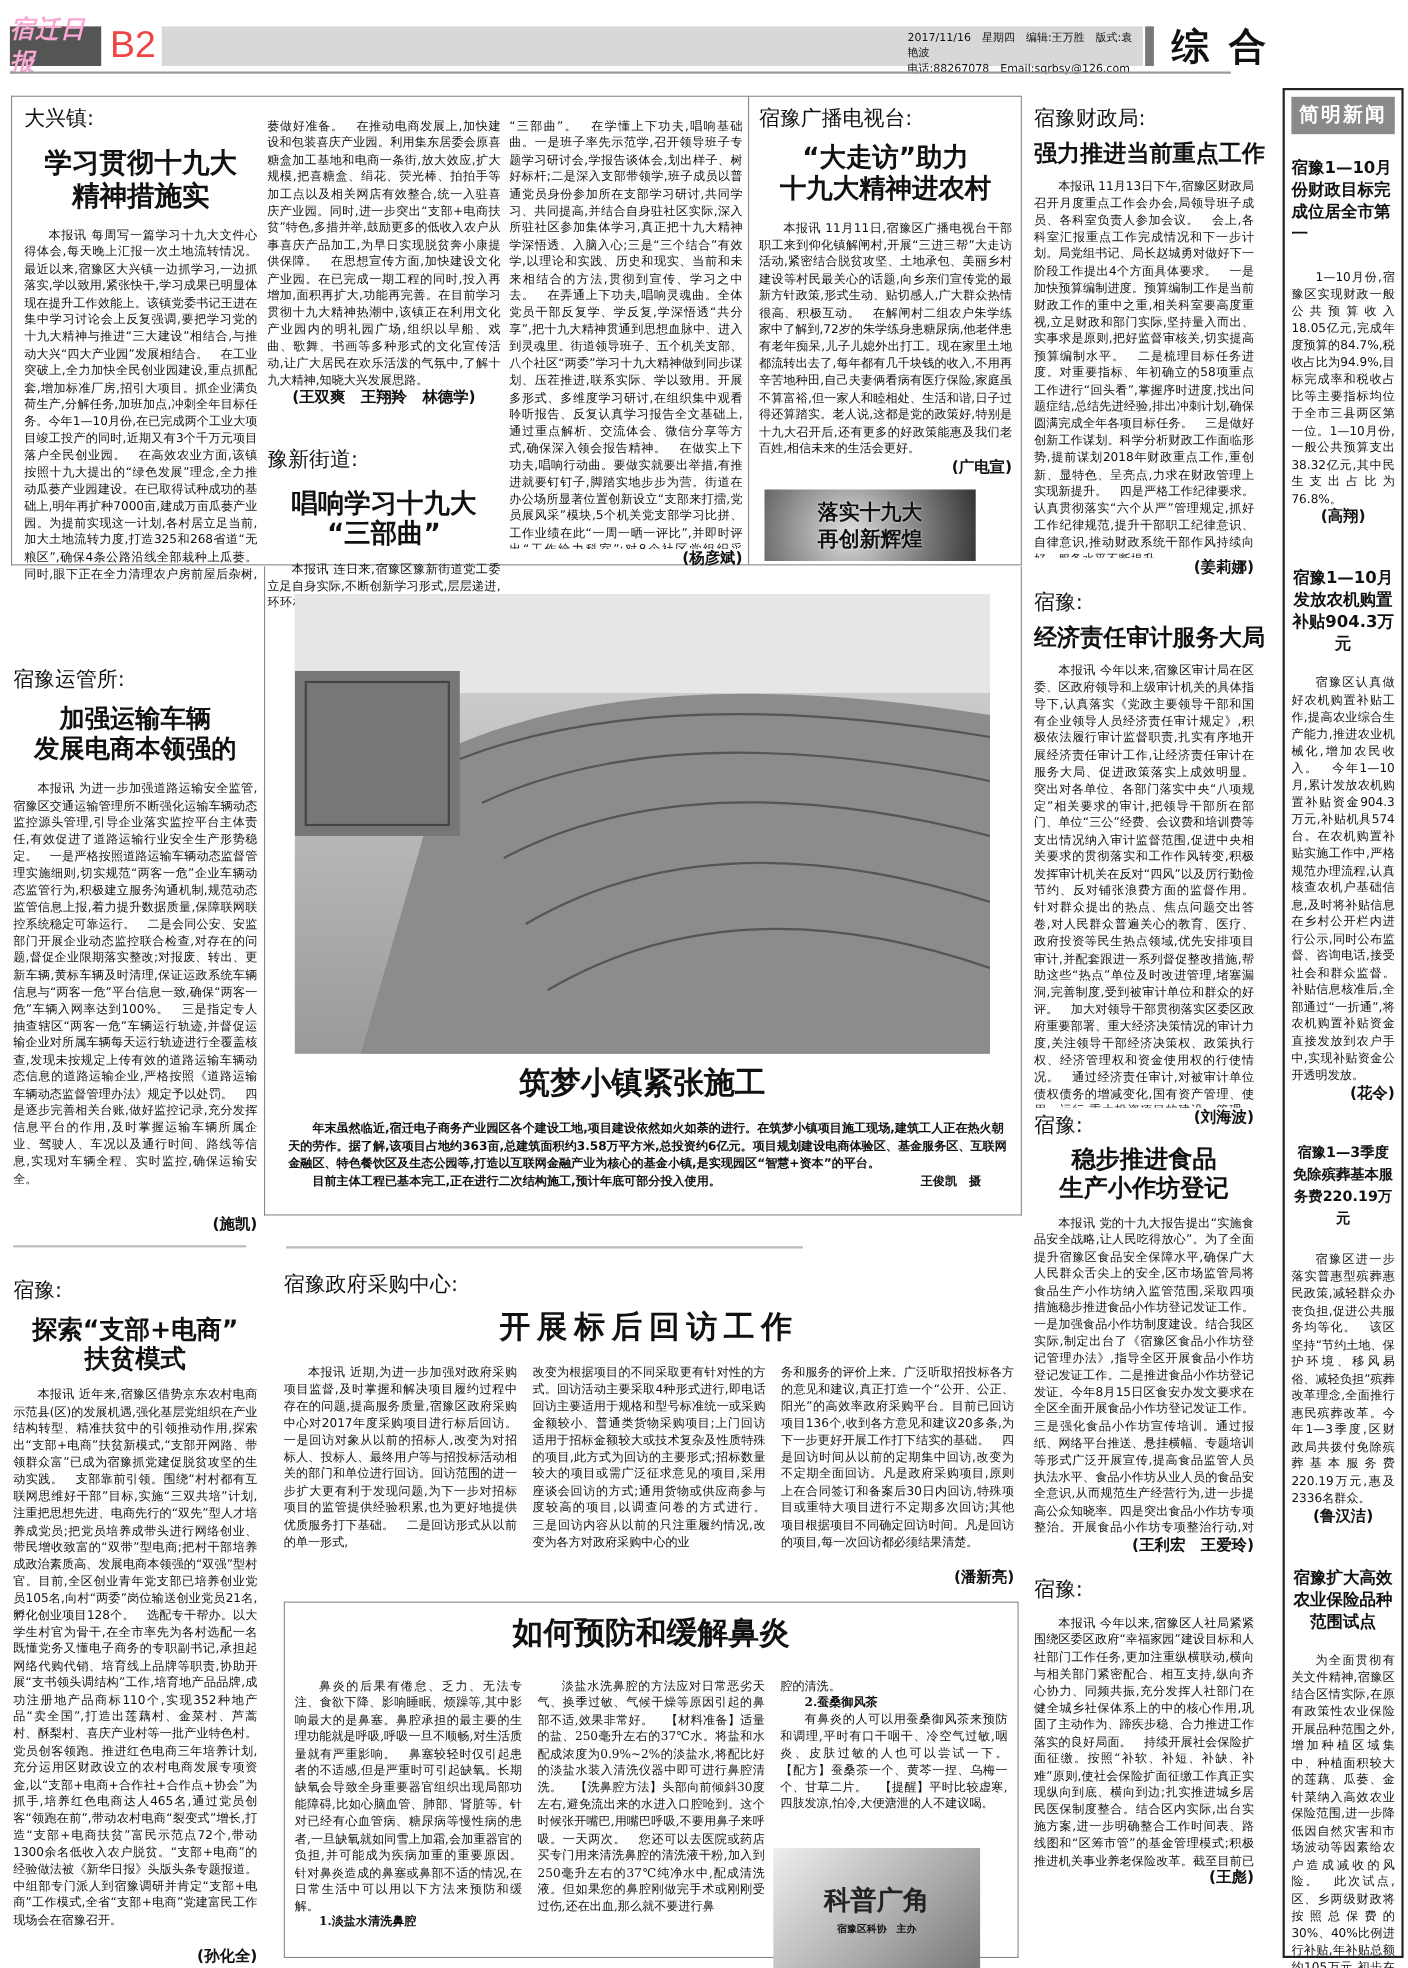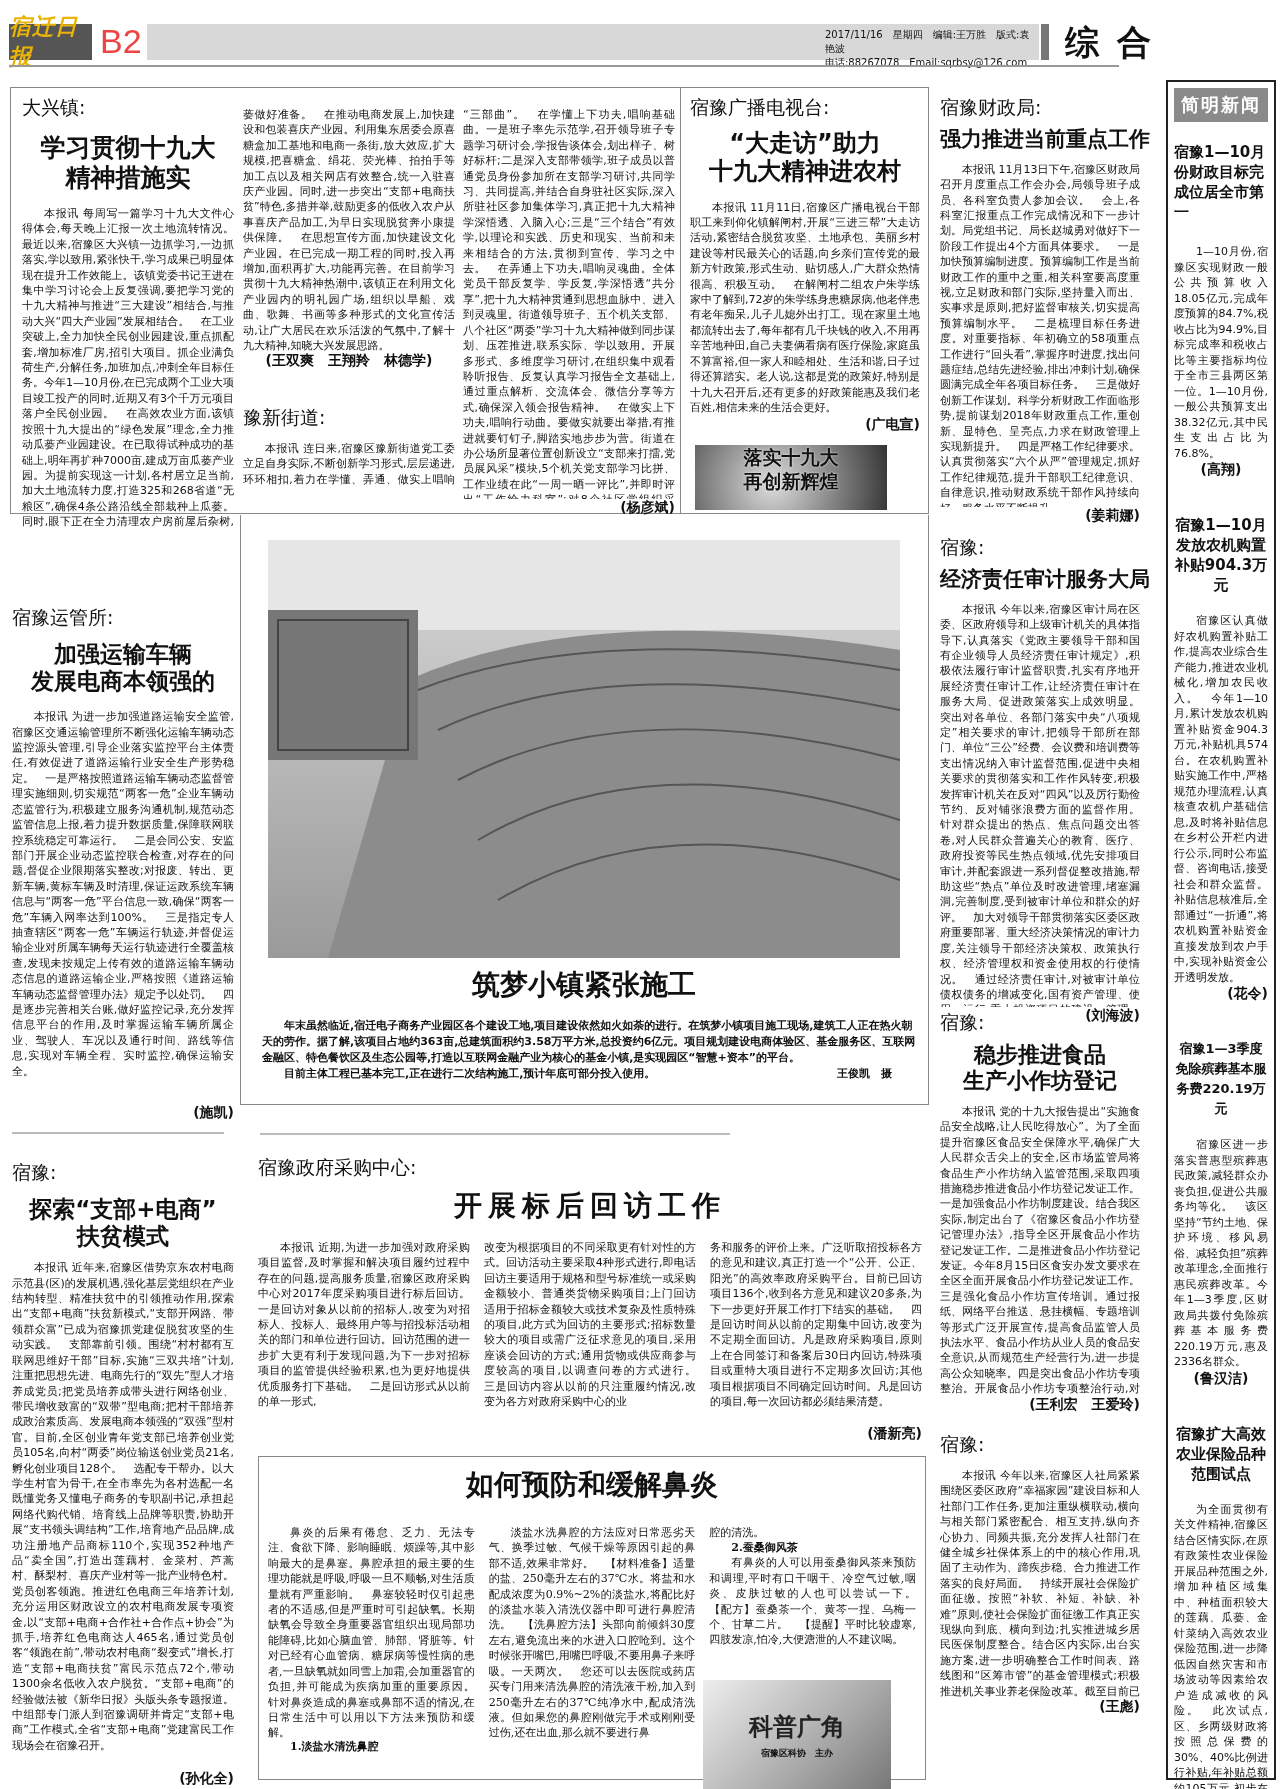--- a/index.html
+++ b/index.html
@@ -1,38 +1,38 @@
 <!DOCTYPE html>
 <html><head>
 <meta charset="utf-8">
 <style>
 *{box-sizing:border-box;margin:0;padding:0}
 body{width:1280px;height:1789px;background:#fff;font-family:"DejaVu Sans","Liberation Sans",sans-serif;color:#111;position:relative;overflow:hidden}
 .abs{position:absolute}
-.masthead-logo{left:9px;top:24px;width:83px;height:36px;background:#555;color:#eab308;font-family:"DejaVu Serif",serif;font-size:22px;font-weight:bold;display:flex;align-items:center;justify-content:center;letter-spacing:1px;font-style:italic}
+.masthead-logo{left:9px;top:24px;width:83px;height:36px;background:#555;color:#f9a8d4;font-family:"DejaVu Serif",serif;font-size:22px;font-weight:bold;display:flex;align-items:center;justify-content:center;letter-spacing:1px;font-style:italic}
 .page-no{left:100px;top:22px;font-size:34px;color:#ef4444;font-family:"Liberation Sans",sans-serif}
 .header-bar{left:147px;top:24px;width:892px;height:36px;background:#d8d8d8}
 .header-info{left:825px;top:24px;width:210px;font-size:10px;line-height:14px;padding-top:4px;color:#111}
 .header-sep{left:1041px;top:24px;width:8px;height:36px;background:#777}
 .section-name{left:1065px;top:20px;font-size:34px;font-weight:bold;letter-spacing:18px;font-family:"DejaVu Serif",serif}
 .header-rule{left:9px;top:65px;width:1110px;height:2px;background:#999}
 .box{border:1px solid #888}
 .sub{font-size:19px;font-weight:normal}
 .sub:after{content:"";}
 .title{font-weight:bold;text-align:center;line-height:1.18}
 .body{font-size:11px;line-height:15.4px;text-align:justify;text-indent:2em}
 .byline{text-align:right;font-weight:bold;font-size:14px}
 .cols{display:flex;gap:14px}
 .col{flex:1}
 .photo{background:linear-gradient(180deg,#d9d9d9 0%,#bfbfbf 40%,#9a9a9a 100%)}
 .brief-title{font-weight:bold;font-size:15px;text-align:center;line-height:20px}
 .brief-body{font-size:11px;line-height:15.5px;text-align:justify;text-indent:2em}
 .grey-rule{height:2px;background:#bbb}
 .sidebar-head{background:#8a8a8a;color:#fff;font-weight:bold;font-size:18px;text-align:center;height:34px;line-height:34px;letter-spacing:2px}
-.banner{background:radial-gradient(circle at 40% 60%,#ddd 0%,#777 60%,#333 100%);color:#111;font-weight:bold;display:flex;flex-direction:column;align-items:center;justify-content:flex-start}
+.banner{background:radial-gradient(circle at 40% 60%,#ddd 0%,#777 60%,#333 100%);color:#111;font-weight:bold;display:flex;flex-direction:column;align-items:center;justify-content:center}
 .kepu{background:linear-gradient(135deg,#eee 0%,#aaa 60%,#777 100%);display:flex;flex-direction:column;align-items:center;justify-content:center}
 </style>
 </head>
 <body>
 
 <div class="abs masthead-logo">宿迁日报</div>
 <div class="abs page-no">B2</div>
 <div class="abs header-bar"></div>
 <div class="abs header-info">
   <div>2017/11/16　星期四　编辑:王万胜　版式:袁艳波</div>
@@ -53,20 +53,24 @@
   <div class="body" style="margin-top:14px;height:325px;overflow:hidden">本报讯 每周写一篇学习十九大文件心得体会,每天晚上汇报一次土地流转情况。最近以来,宿豫区大兴镇一边抓学习,一边抓落实,学以致用,紧张快干,学习成果已明显体现在提升工作效能上。该镇党委书记王进在集中学习讨论会上反复强调,要把学习党的十九大精神与推进“三大建设”相结合,与推动大兴“四大产业园”发展相结合。　在工业突破上,全力加快全民创业园建设,重点抓配套,增加标准厂房,招引大项目。抓企业满负荷生产,分解任务,加班加点,冲刺全年目标任务。今年1—10月份,在已完成两个工业大项目竣工投产的同时,近期又有3个千万元项目落户全民创业园。　在高效农业方面,该镇按照十九大提出的“绿色发展”理念,全力推动瓜蒌产业园建设。在已取得试种成功的基础上,明年再扩种7000亩,建成万亩瓜蒌产业园。为提前实现这一计划,各村居立足当前,加大土地流转力度,打造325和268省道“无粮区”,确保4条公路沿线全部栽种上瓜蒌。同时,眼下正在全力清理农户房前屋后杂树,铲除杂物,为明年开春种植瓜</div>
 </div>
 
 <div class="abs" style="left:243px;top:107px;width:212px">
   <div class="body" style="text-indent:0;height:245px;overflow:hidden">蒌做好准备。　在推动电商发展上,加快建设和包装喜庆产业园。利用集东居委会原喜糖盒加工基地和电商一条街,放大效应,扩大规模,把喜糖盒、绢花、荧光棒、拍拍手等加工点以及相关网店有效整合,统一入驻喜庆产业园。同时,进一步突出“支部+电商扶贫”特色,多措并举,鼓励更多的低收入农户从事喜庆产品加工,为早日实现脱贫奔小康提供保障。　在思想宣传方面,加快建设文化产业园。在已完成一期工程的同时,投入再增加,面积再扩大,功能再完善。在目前学习贯彻十九大精神热潮中,该镇正在利用文化产业园内的明礼园广场,组织以旱船、戏曲、歌舞、书画等多种形式的文化宣传活动,让广大居民在欢乐活泼的气氛中,了解十九大精神,知晓大兴发展思路。</div>
   <div class="byline" style="text-align:center">(王双爽　王翔羚　林德学)</div>
 </div>
 
 <div class="abs" style="left:243px;top:405px;width:212px">
   <div class="sub">豫新街道:</div>
+  <div class="title" style="font-size:24px;margin-top:12px">
+    <div>唱响学习十九大</div>
+    <div>“三部曲”</div>
+  </div>
   <div class="body" style="margin-top:10px;height:46px;overflow:hidden">本报讯 连日来,宿豫区豫新街道党工委立足自身实际,不断创新学习形式,层层递进,环环相扣,着力在学懂、弄通、做实上唱响学习贯彻落实十九大精神的</div>
 </div>
 
 <div class="abs" style="left:463px;top:107px;width:212px">
   <div class="body" style="text-indent:0;height:392px;overflow:hidden">“三部曲”。　在学懂上下功夫,唱响基础曲。一是班子率先示范学,召开领导班子专题学习研讨会,学报告谈体会,划出样子、树好标杆;二是深入支部带领学,班子成员以普通党员身份参加所在支部学习研讨,共同学习、共同提高,并结合自身驻社区实际,深入所驻社区参加集体学习,真正把十九大精神学深悟透、入脑入心;三是“三个结合”有效学,以理论和实践、历史和现实、当前和未来相结合的方法,贯彻到宣传、学习之中去。　在弄通上下功夫,唱响灵魂曲。全体党员干部反复学、学反复,学深悟透“共分享”,把十九大精神贯通到思想血脉中、进入到灵魂里。街道领导班子、五个机关支部、八个社区“两委”学习十九大精神做到同步谋划、压茬推进,联系实际、学以致用。开展多形式、多维度学习研讨,在组织集中观看聆听报告、反复认真学习报告全文基础上,通过重点解析、交流体会、微信分享等方式,确保深入领会报告精神。　在做实上下功夫,唱响行动曲。要做实就要出举措,有推进就要钉钉子,脚踏实地步步为营。街道在办公场所显著位置创新设立“支部来打擂,党员展风采”模块,5个机关党支部学习比拼、工作业绩在此“一周一晒一评比”,并即时评出“工作给力科室”;对8个社区党组织采取“一月一评一授旗”。社区党组织学习比拼情况、工作开展质效经相关科室考核排名后,视情授予“流动红(黄)旗”。</div>
   <div class="byline">(杨彦斌)</div>
 </div>
 
 <div class="abs box" style="left:680px;top:87px;width:249px;height:427px;border-top:1px solid #888"></div>
 <div class="abs" style="left:690px;top:95px;width:230px">

